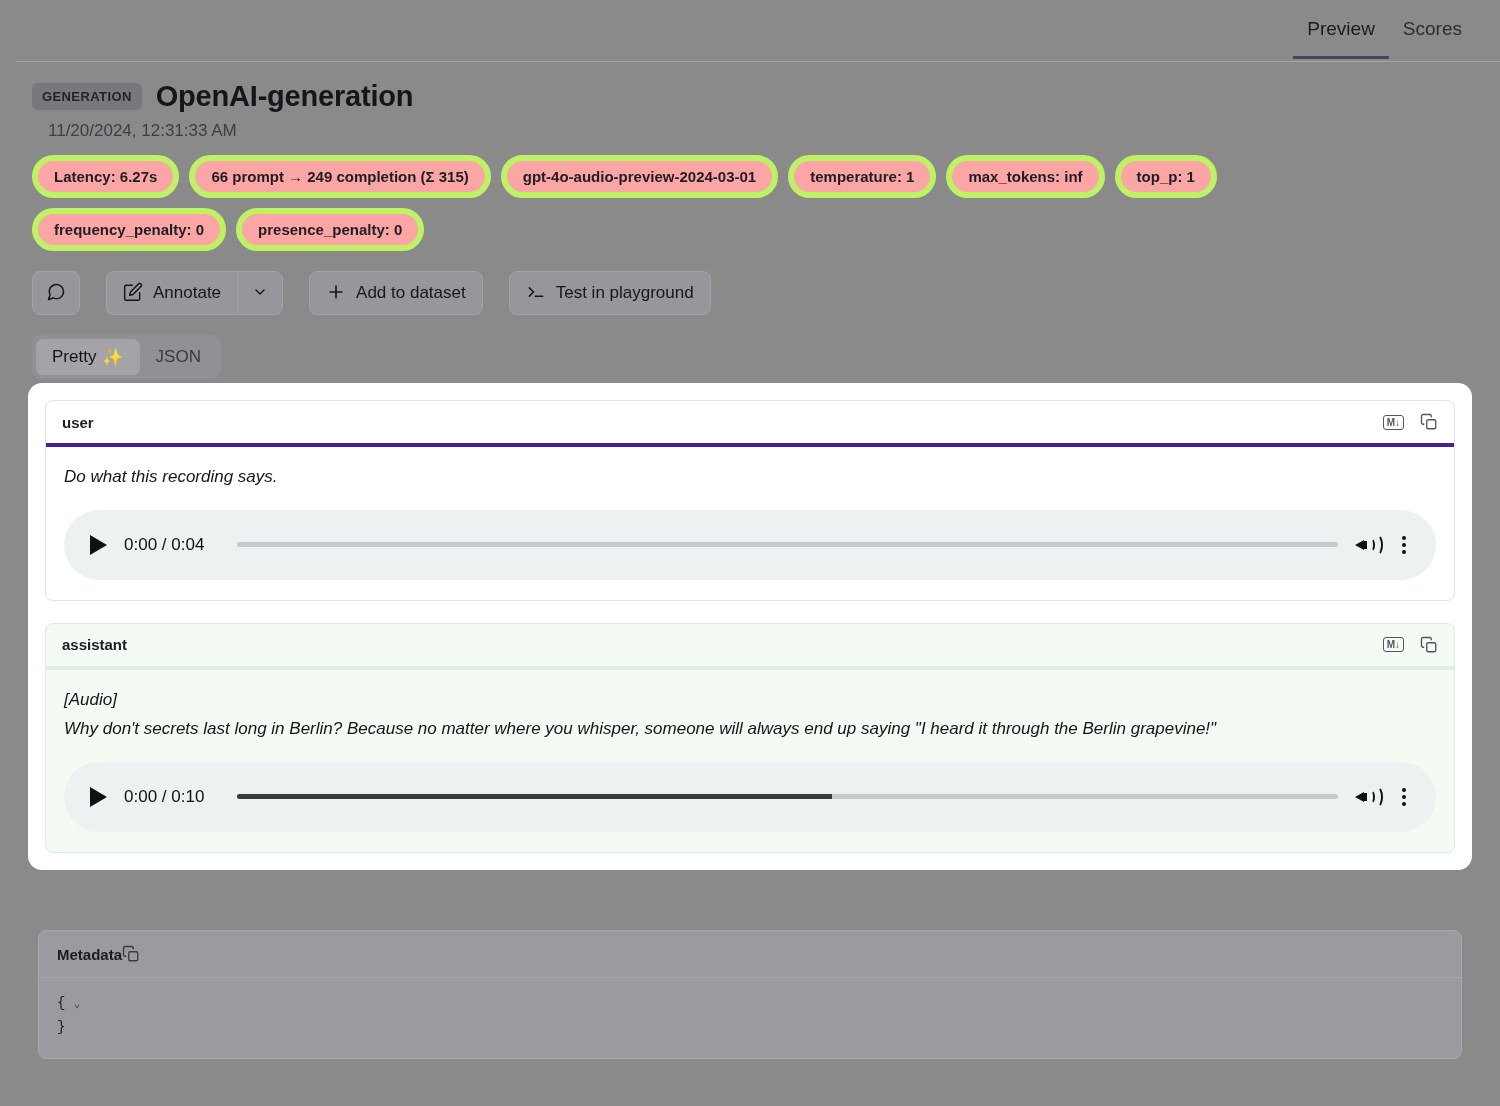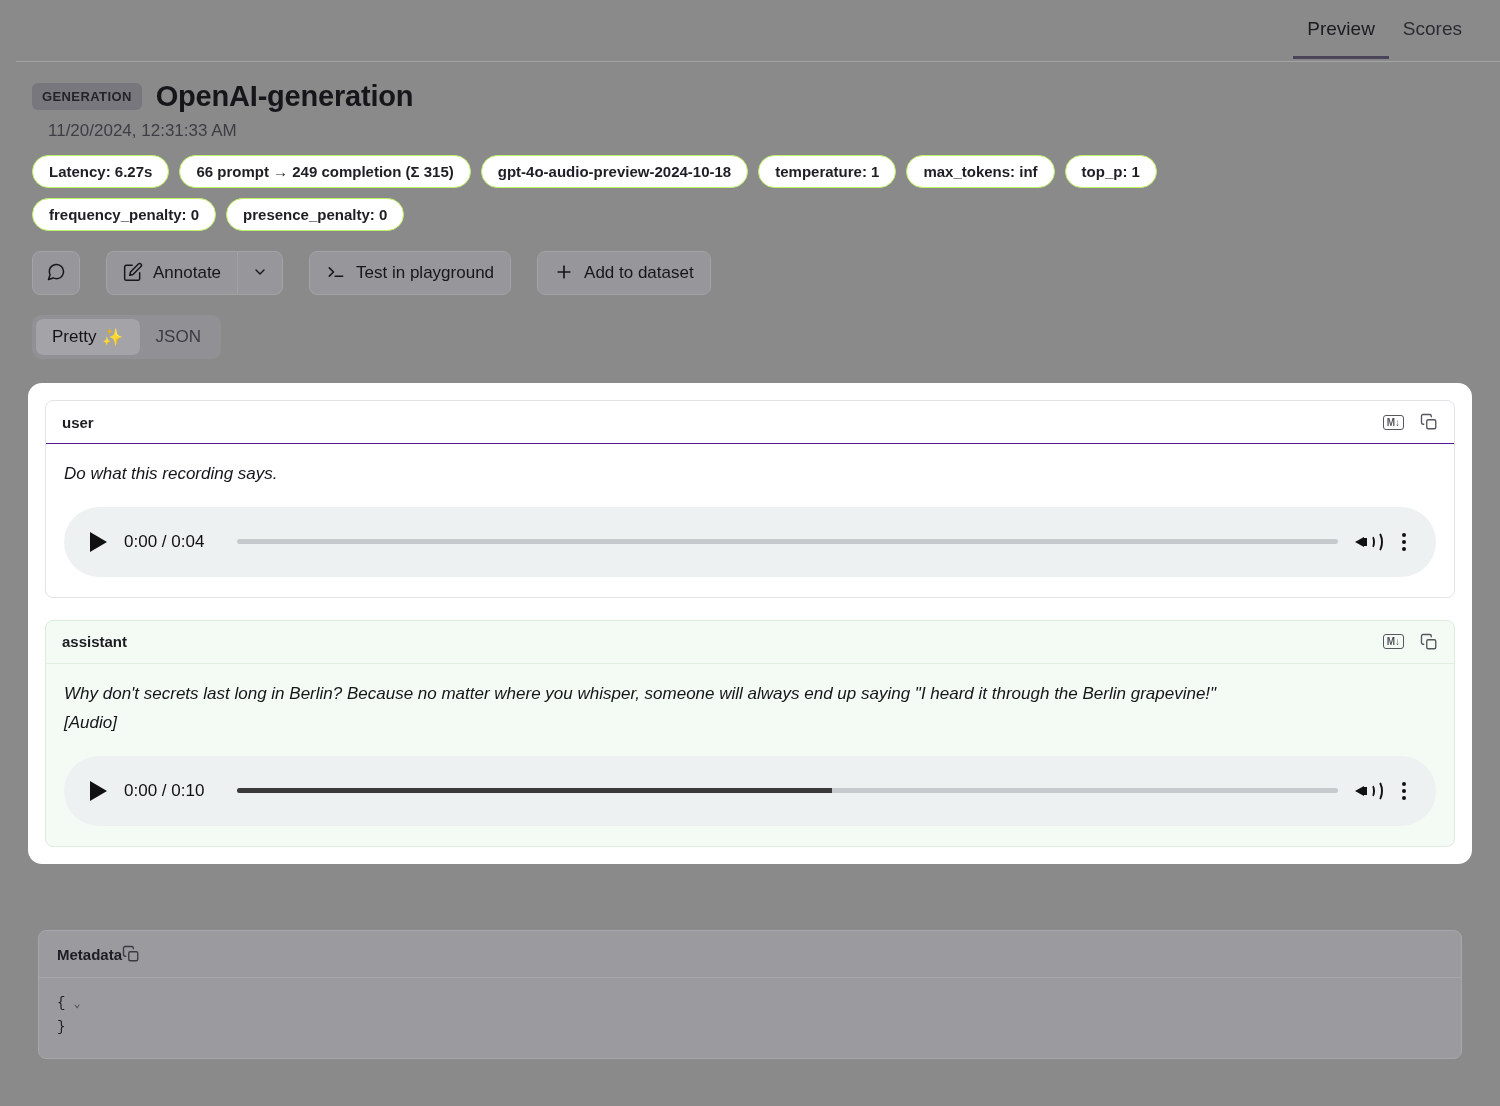--- a/index.html
+++ b/index.html
@@ -37,21 +37,21 @@
   .badge-generation {
     background: #77777d; color: #23232a;
     border-radius: 6px; padding: 6px 10px;
     font-size: 13px; font-weight: 700; letter-spacing: 0.4px;
   }
   .obs-title { font-size: 29px; font-weight: 700; color: #15151a; letter-spacing: -0.2px; }
   .timestamp { margin-top: 8px; font-size: 17px; color: #3d3d45; margin-left: 16px; }
   
   .chips { margin-top: 14px; display: flex; flex-wrap: wrap; gap: 10px; max-width: 1290px; }
   .chip {
-    background: #ffffff; border: 1px solid #bef264;
+    background: #fca5a5; border: 6px solid #bef264;
     border-radius: 999px; padding: 7px 16px;
     font-size: 15px; font-weight: 700; color: #1e1e24;
     white-space: nowrap;
   }
   
   .actions { margin-top: 20px; display: flex; align-items: flex-start; gap: 26px; }
   .btn {
     background: #96969b; border: 1px solid #a2a2a7;
     border-radius: 8px; height: 44px;
     display: flex; align-items: center; gap: 10px;
@@ -82,21 +82,21 @@
   }
   .msg {
     border: 1px solid #e3e3e8; border-radius: 8px; overflow: hidden;
     background: #fff;
   }
   .msg + .msg { margin-top: 22px; }
   .msg.assistant { background: #f3fbf4; border-color: #dcecdd; }
   .msg-head {
     display: flex; align-items: center; justify-content: space-between;
     padding: 12px 16px;
-    border-bottom: 1px solid #4c1d95;
+    border-bottom: 4px solid #4c1d95;
   }
   .msg.assistant .msg-head { border-bottom-color: #dff0e0; }
   .msg-role { font-size: 15px; font-weight: 700; color: #1d1d22; }
   .msg-head-icons { display: flex; align-items: center; gap: 16px; }
   .ic { color: #55555e; display: flex; align-items: center; }
   .md-icon {
     border: 1.6px solid #55555e; border-radius: 3px;
     font-size: 10px; font-weight: 700; padding: 1px 3px; line-height: 1.1;
   }
   .msg-body { padding: 16px 18px 20px 18px; }
@@ -166,21 +166,21 @@
     <div class="title-row">
       <span class="badge-generation">GENERATION</span>
       <span class="obs-title">OpenAI-generation</span>
     </div>
 
     <div class="timestamp">11/20/2024, 12:31:33 AM</div>
 
     <div class="chips">
       <span class="chip">Latency: 6.27s</span>
       <span class="chip">66 prompt → 249 completion (Σ 315)</span>
-      <span class="chip">gpt-4o-audio-preview-2024-10-18</span>
+      <span class="chip">gpt-4o-audio-preview-2024-03-01</span>
       <span class="chip">temperature: 1</span>
       <span class="chip">max_tokens: inf</span>
       <span class="chip">top_p: 1</span>
       <span class="chip">frequency_penalty: 0</span>
       <span class="chip">presence_penalty: 0</span>
     </div>
 
     <div class="actions">
       <div class="btn btn-icon-only">
         <span class="glyph">
@@ -204,36 +204,36 @@
           <span class="glyph">
             <svg width="16" height="16" viewBox="0 0 24 24" fill="none" stroke="#16161b" stroke-width="2" stroke-linecap="round" stroke-linejoin="round">
               <polyline points="6 9 12 15 18 9"></polyline>
             </svg>
           </span>
         </div>
       </div>
 
       <div class="btn">
         <span class="glyph">
+          <svg width="20" height="20" viewBox="0 0 24 24" fill="none" stroke="#16161b" stroke-width="2" stroke-linecap="round">
+            <line x1="12" y1="5" x2="12" y2="19"></line>
+            <line x1="5" y1="12" x2="19" y2="12"></line>
+          </svg>
+        </span>
+        <span>Add to dataset</span>
+      </div>
+
+      <div class="btn">
+        <span class="glyph">
           <svg width="20" height="20" viewBox="0 0 24 24" fill="none" stroke="#16161b" stroke-width="1.9" stroke-linecap="round" stroke-linejoin="round">
             <polyline points="4 7 9 12 4 17"></polyline>
             <line x1="11" y1="17" x2="20" y2="17"></line>
           </svg>
         </span>
         <span>Test in playground</span>
-      </div>
-
-      <div class="btn">
-        <span class="glyph">
-          <svg width="20" height="20" viewBox="0 0 24 24" fill="none" stroke="#16161b" stroke-width="2" stroke-linecap="round">
-            <line x1="12" y1="5" x2="12" y2="19"></line>
-            <line x1="5" y1="12" x2="19" y2="12"></line>
-          </svg>
-        </span>
-        <span>Add to dataset</span>
       </div>
     </div>
 
     <div class="toggle">
       <div class="toggle-opt active">
         <span>Pretty</span>
         <span class="glyph">✨</span>
       </div>
       <div class="toggle-opt">JSON</div>
     </div>
@@ -284,22 +284,22 @@
           <span class="ic md-icon">M↓</span>
           <span class="ic">
             <svg width="18" height="18" viewBox="0 0 24 24" fill="none" stroke="#55555e" stroke-width="1.8" stroke-linecap="round" stroke-linejoin="round">
               <rect x="9" y="9" width="12" height="12" rx="2"></rect>
               <path d="M5 15H4a2 2 0 0 1-2-2V4a2 2 0 0 1 2-2h9a2 2 0 0 1 2 2v1"></path>
             </svg>
           </span>
         </span>
       </div>
       <div class="msg-body">
+        <div class="msg-text">[Audio]</div>
         <div class="msg-text">Why don't secrets last long in Berlin? Because no matter where you whisper, someone will always end up saying "I heard it through the Berlin grapevine!"</div>
-        <div class="msg-text">[Audio]</div>
         <div class="audio">
           <span class="play-tri"></span>
           <span class="audio-time">0:00 / 0:10</span>
           <span class="audio-track">
             <span class="audio-fill" id="fill-assistant" style="width: 54%;"></span>
           </span>
           <span class="vol">
             <span class="vol-body"></span>
               <span class="vol-box"></span>
             <span class="vol-w1"></span>

